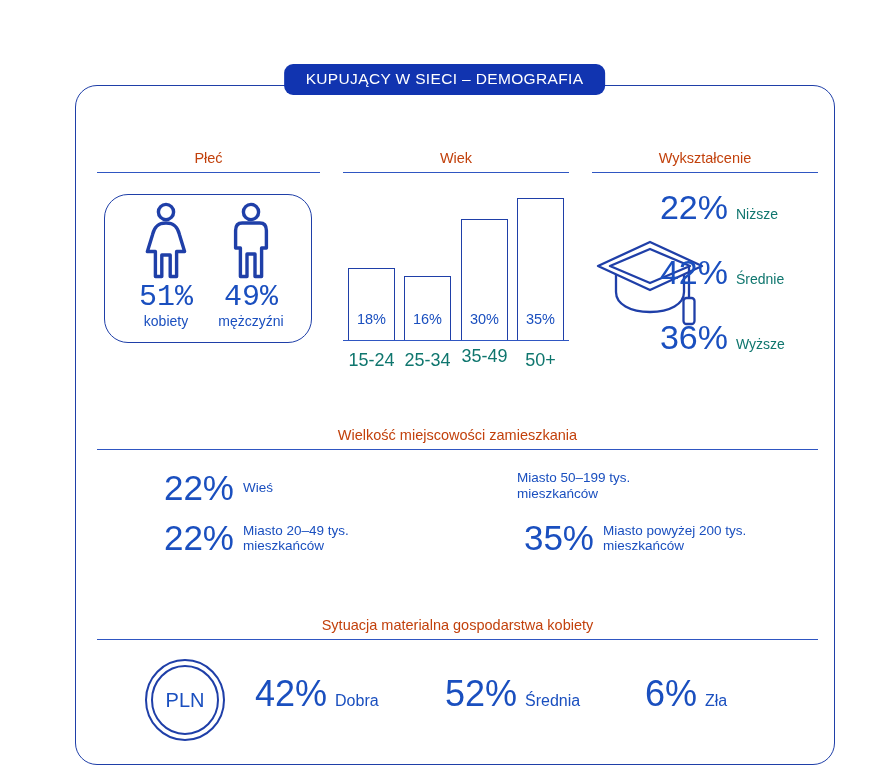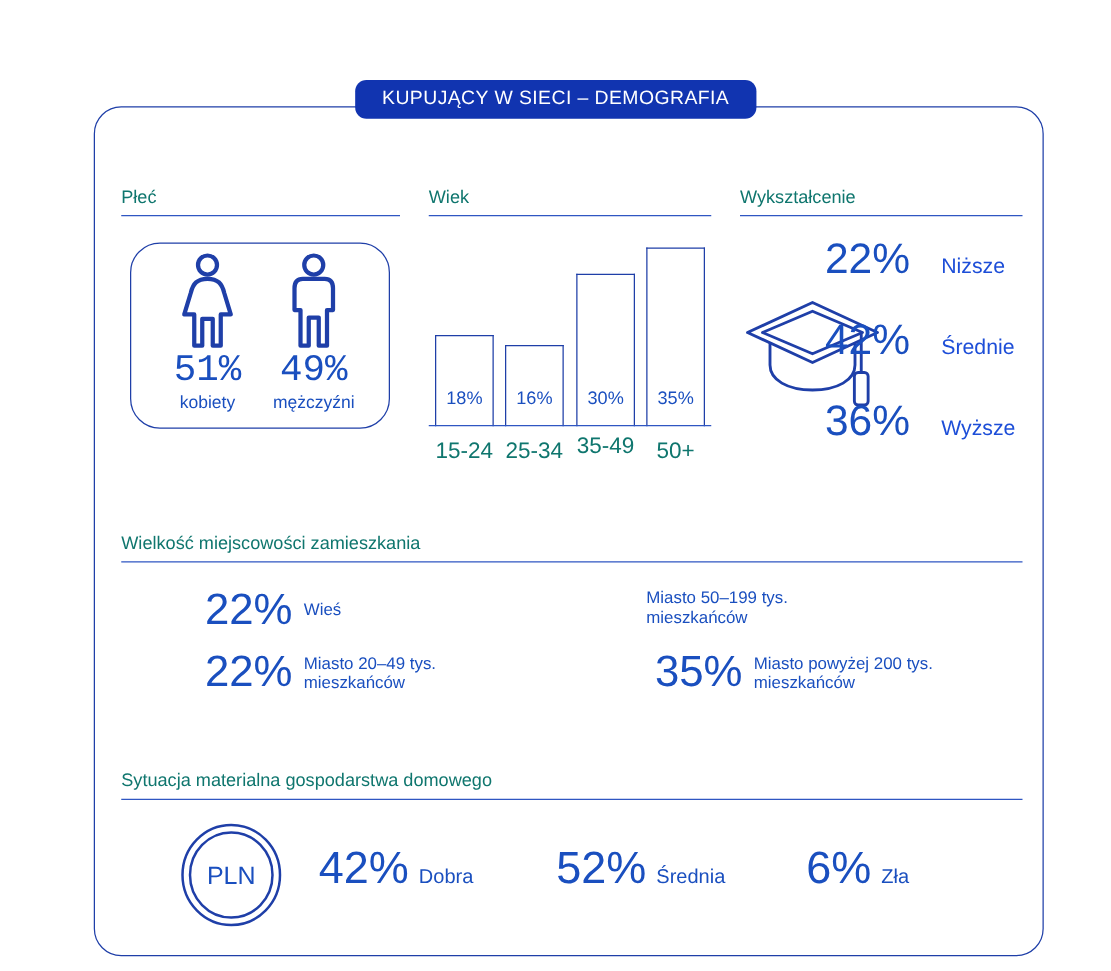--- a/index.html
+++ b/index.html
@@ -41,22 +41,23 @@
     padding: 6px 22px 7px 22px;
     font-size: 15.5px;
     letter-spacing: .35px;
     white-space: nowrap;
     z-index: 5;
   }
 
   
   .sec-head {
     position: absolute;
+    text-align: center;
     font-size: 14.5px;
-    color: #0f766e;
+    color: #c2410c;
     white-space: nowrap;
   }
   .divider {
     position: absolute;
     height: 0;
     border-top: 1.5px solid #2f56c2;
   }
 
   
   #gender-head  { left: 97px;  top: 150px; width: 223px; }
@@ -164,23 +165,23 @@
   #edu-row-1 { top: 255px; }
   #edu-row-2 { top: 320px; }
   .edu-pct {
     font-size: 34px;
     line-height: 34px;
     width: 88px;
     text-align: right;
     color: #1a4fbf;
   }
   .edu-label {
-    font-size: 17px;
-    margin-left: 25px;
-    color: #1d4ed8;
+    font-size: 14px;
+    margin-left: 8px;
+    color: #0f766e;
   }
 
   
   #loc-head    { left: 97px; top: 427px; width: 721px; }
   #loc-divider { left: 97px; top: 449px; width: 721px; }
   .loc-row {
     position: absolute;
     display: flex;
     align-items: center;
   }
@@ -326,21 +327,21 @@
 <div id="loc-row-2" class="loc-row">
   <div class="loc-label">Miasto 50–199 tys.
 mieszkańców</div>
 </div>
 <div id="loc-row-3" class="loc-row">
   <div class="loc-pct">35%</div>
   <div class="loc-label">Miasto powyżej 200 tys.
 mieszkańców</div>
 </div>
 
-<div id="fin-head" class="sec-head">Sytuacja materialna gospodarstwa domowego</div>
+<div id="fin-head" class="sec-head">Sytuacja materialna gospodarstwa kobiety</div>
 <div id="fin-divider" class="divider"></div>
 <div id="pln-icon">
   <svg width="84" height="84" viewBox="0 0 84 84" fill="none" stroke="#1f3fa8" stroke-width="2">
     <ellipse cx="42" cy="42" rx="39" ry="40"></ellipse>
     <ellipse cx="42" cy="42" rx="33" ry="34"></ellipse>
     <text x="42" y="49" text-anchor="middle" font-family="Liberation Sans, sans-serif" font-size="20" fill="#1a4fbf" stroke="none">PLN</text>
   </svg>
 </div>
 <div id="fin-row-0" class="fin-row">
   <div class="fin-pct">42%</div>

